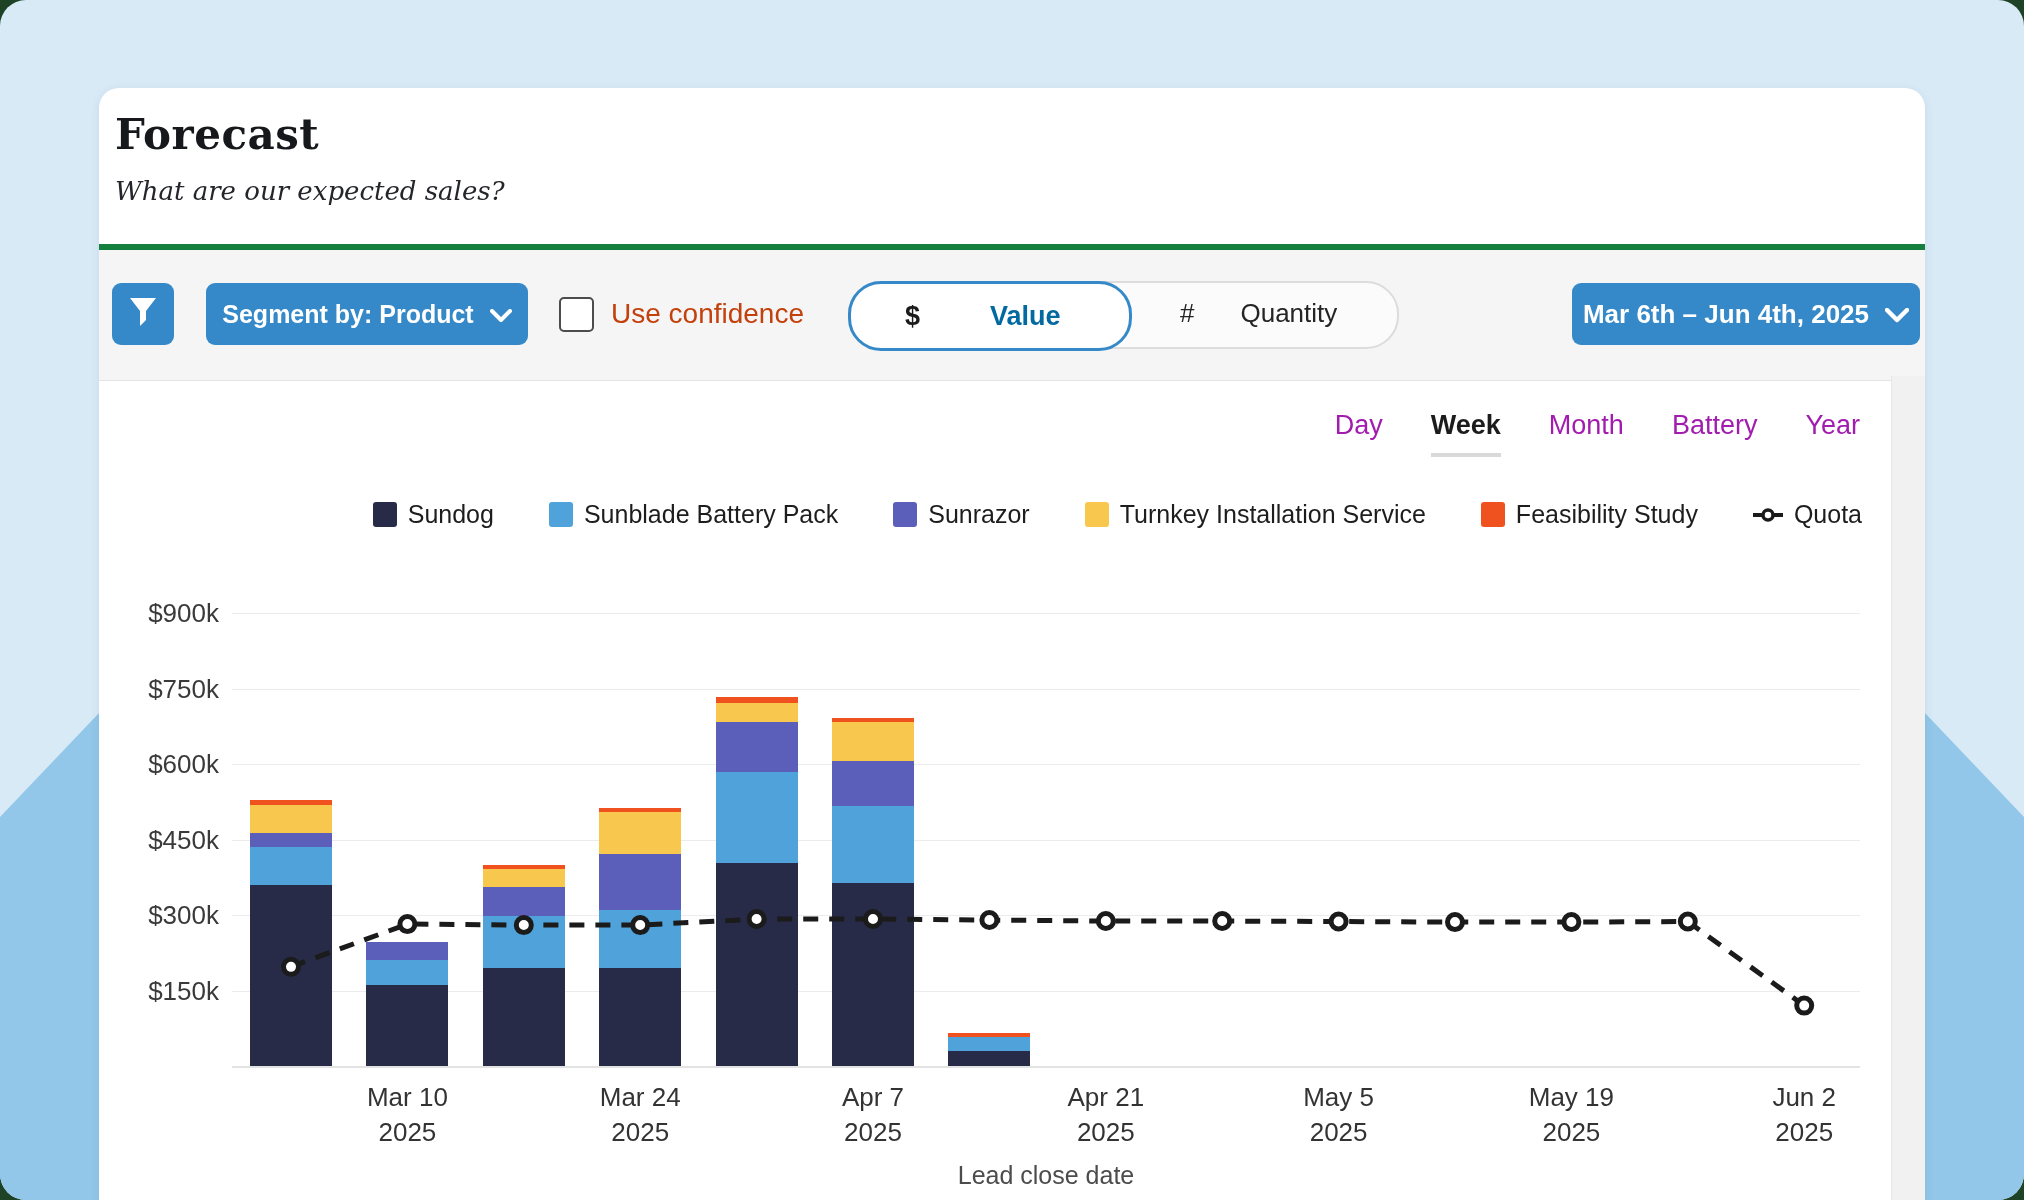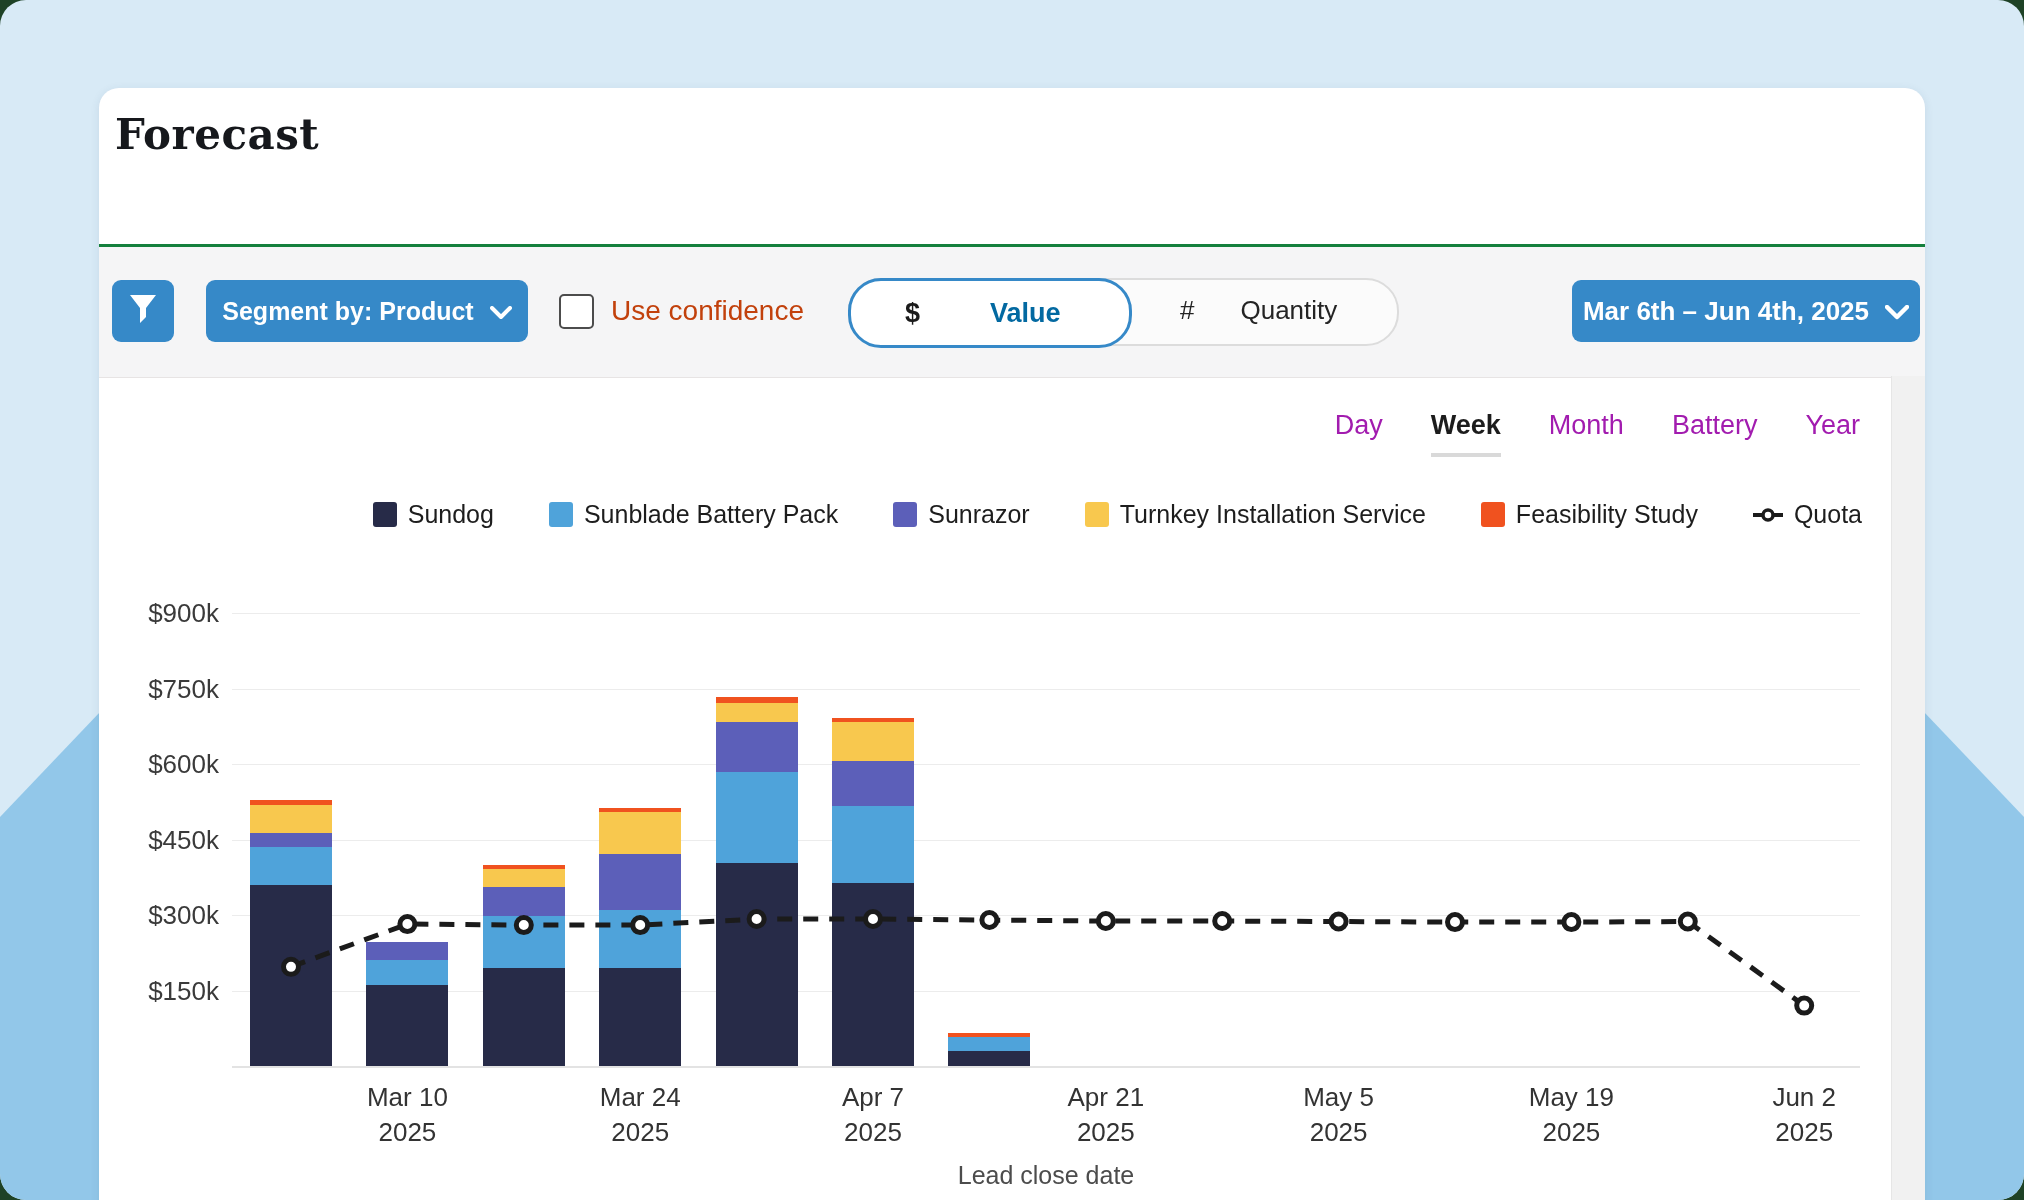--- a/index.html
+++ b/index.html
@@ -12,21 +12,21 @@
     clip-path:polygon(0 0,100% 105px,100% 100%,0 100%);}
   #card{position:absolute;left:99px;top:88px;width:1826px;height:1132px;background:#ffffff;
     border-radius:20px 20px 0 0;box-shadow:0 2px 10px rgba(40,70,100,.10);}
   
   #page-title{position:absolute;left:16px;top:22px;font-family:"DejaVu Serif",serif;
     font-weight:700;font-size:42px;color:#16181c;letter-spacing:.5px;}
   #page-subtitle{position:absolute;left:16px;top:88px;font-family:"DejaVu Serif",serif;
     font-style:italic;font-size:26px;color:#24262b;}
   
   #toolbar{position:absolute;left:0;top:156px;width:100%;height:130px;background:#f5f5f6;
-    border-top:3px solid #15803d;border-bottom:1px solid #e7e4e4;}
+    border-top:6px solid #15803d;border-bottom:1px solid #e7e4e4;}
   .tb-btn{position:absolute;top:33px;height:62px;background:#3689c8;border-radius:9px;
     display:flex;align-items:center;justify-content:center;color:#fff;cursor:pointer;}
   #filter-btn{left:13px;width:62px;}
   #segment-btn{left:107px;width:322px;gap:16px;font-size:25px;font-weight:700;}
   #daterange-btn{left:1473px;width:348px;gap:16px;font-size:26px;font-weight:700;}
   #confidence{position:absolute;left:460px;top:33px;height:62px;display:flex;align-items:center;gap:17px;}
   #confidence .box{width:31px;height:31px;background:#fff;border:2.5px solid #4c4c4c;border-radius:5px;}
   #confidence .lbl{font-size:28px;color:#c2410c;}
   #vq-toggle{position:absolute;left:749px;top:31px;width:547px;height:64px;background:#fbfbfb;
     border:2px solid #dcdcdc;border-radius:33px;}
@@ -59,20 +59,21 @@
 </head>
 <body>
 
 <div id="canvas">
   <div class="wedge" id="wedge-left"></div>
   <div class="wedge" id="wedge-right"></div>
 
   <div id="card">
 
     <div id="page-title">Forecast</div>
+    <div id="page-subtitle">What are our expected sales?</div>
 
     <div id="toolbar">
       <div class="tb-btn" id="filter-btn">
         <span>
           <svg width="30" height="32" viewBox="0 0 30 32">
             <path d="M2 2 H28 L18 15 V24 L12 30 V15 Z" fill="#ffffff"></path>
           </svg>
         </span>
       </div>
 

